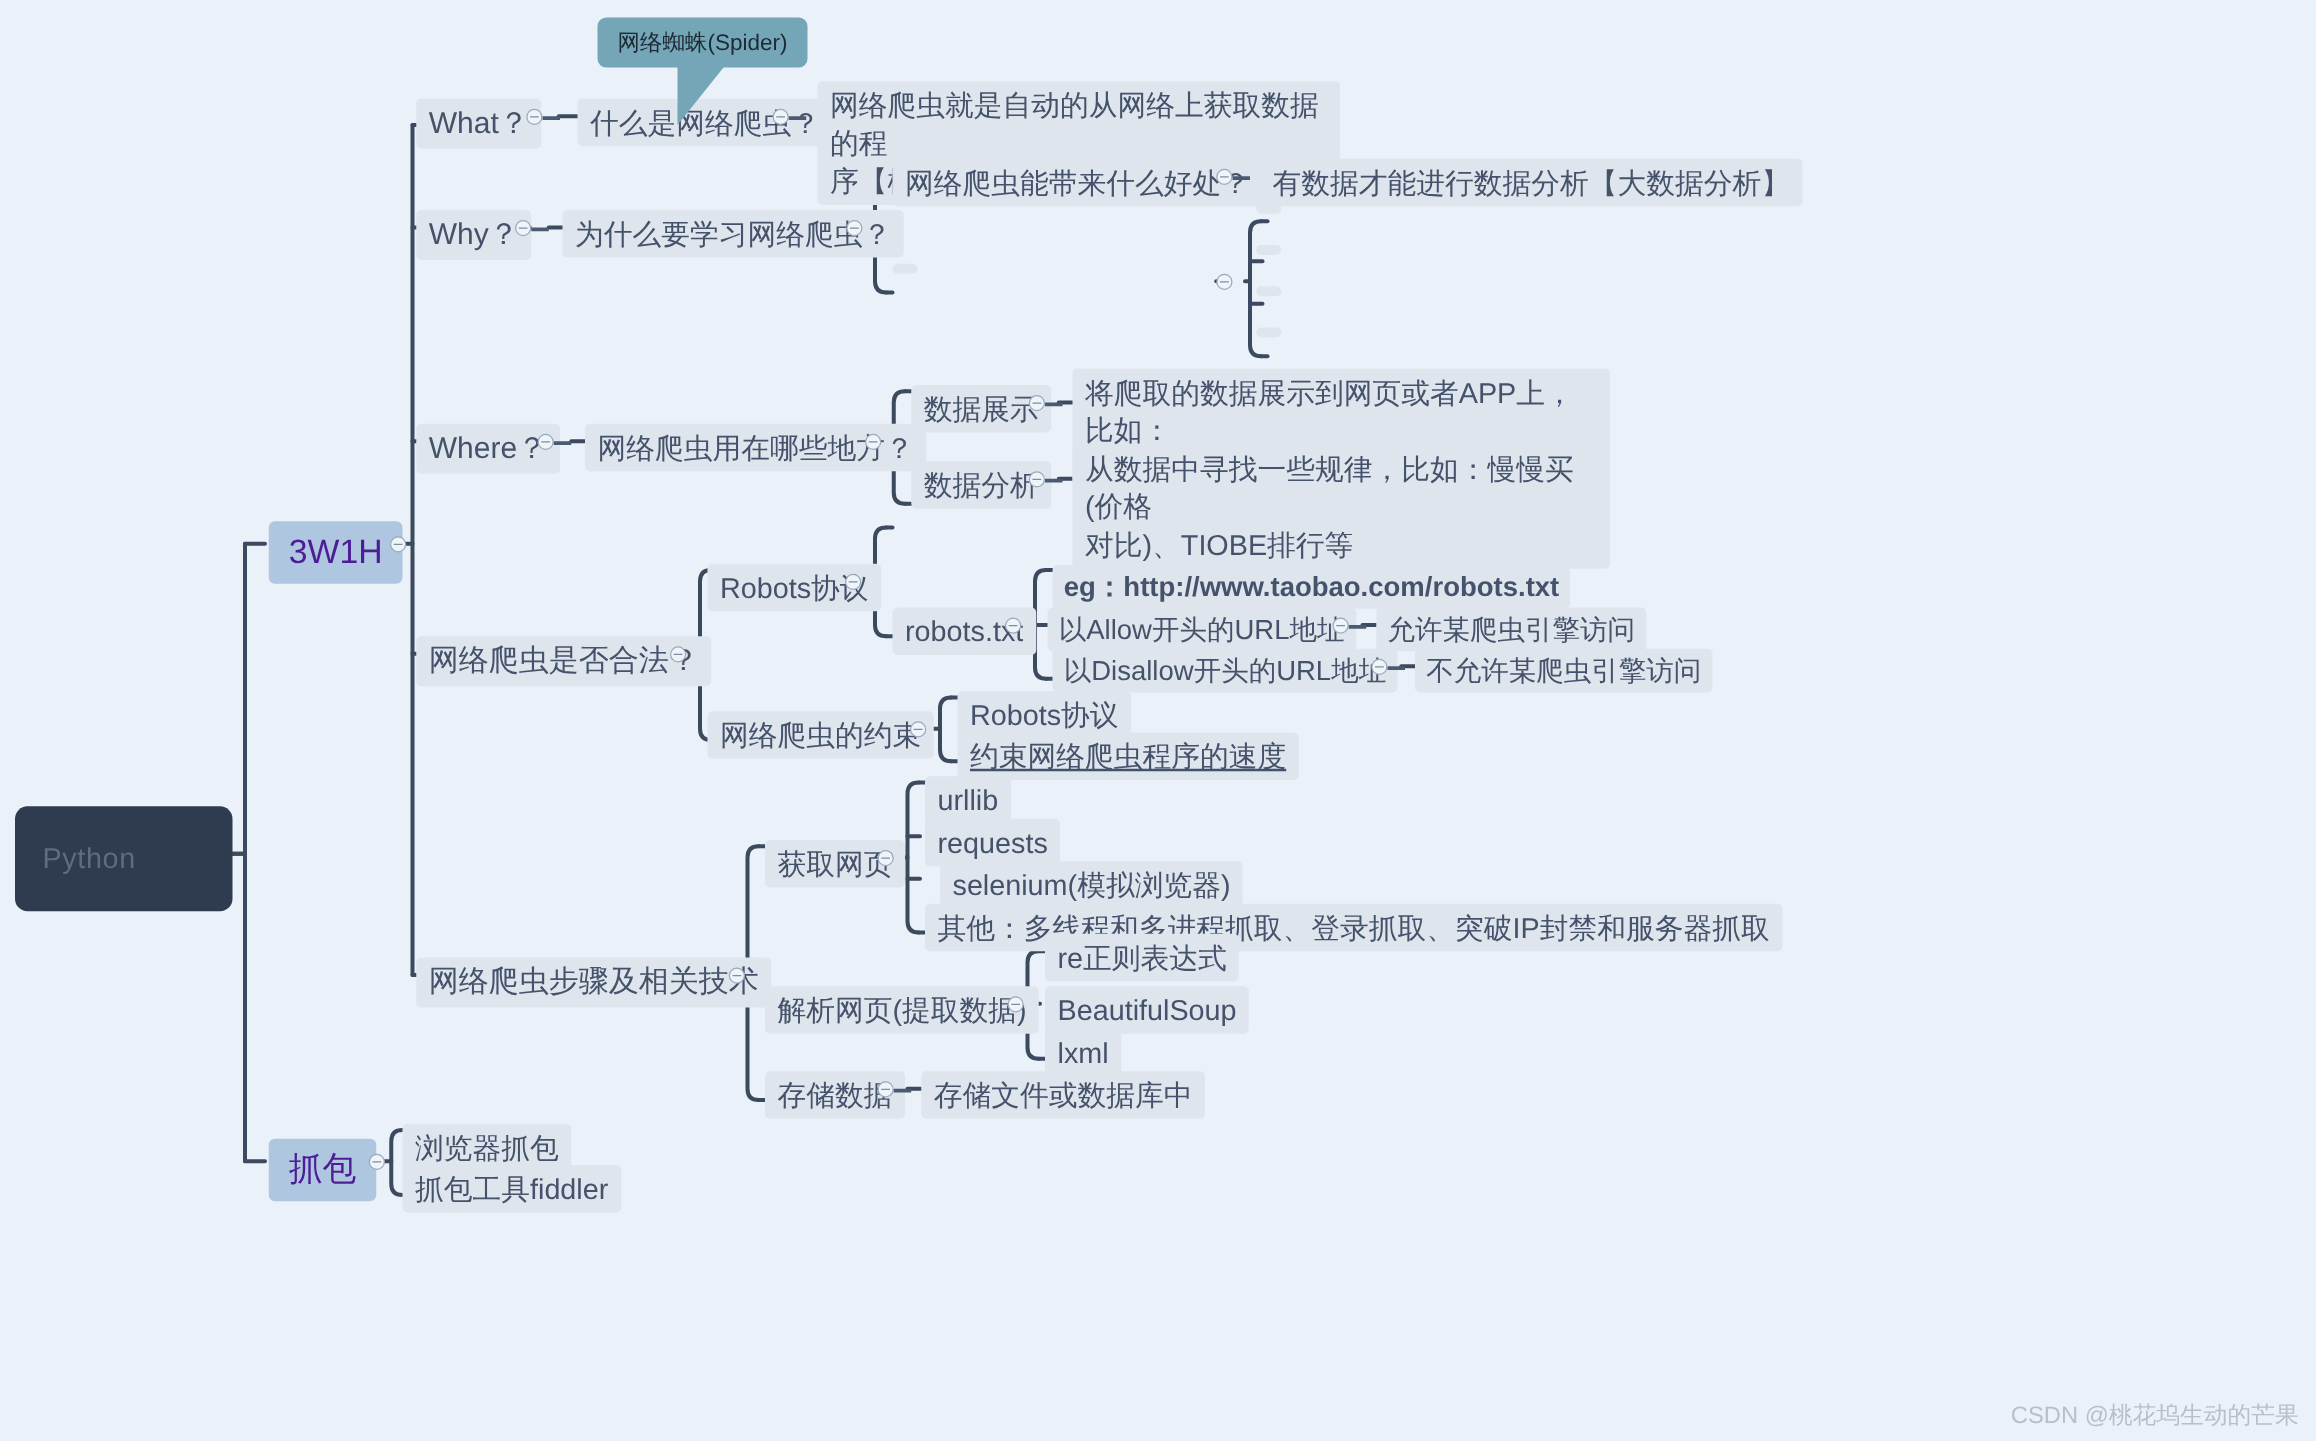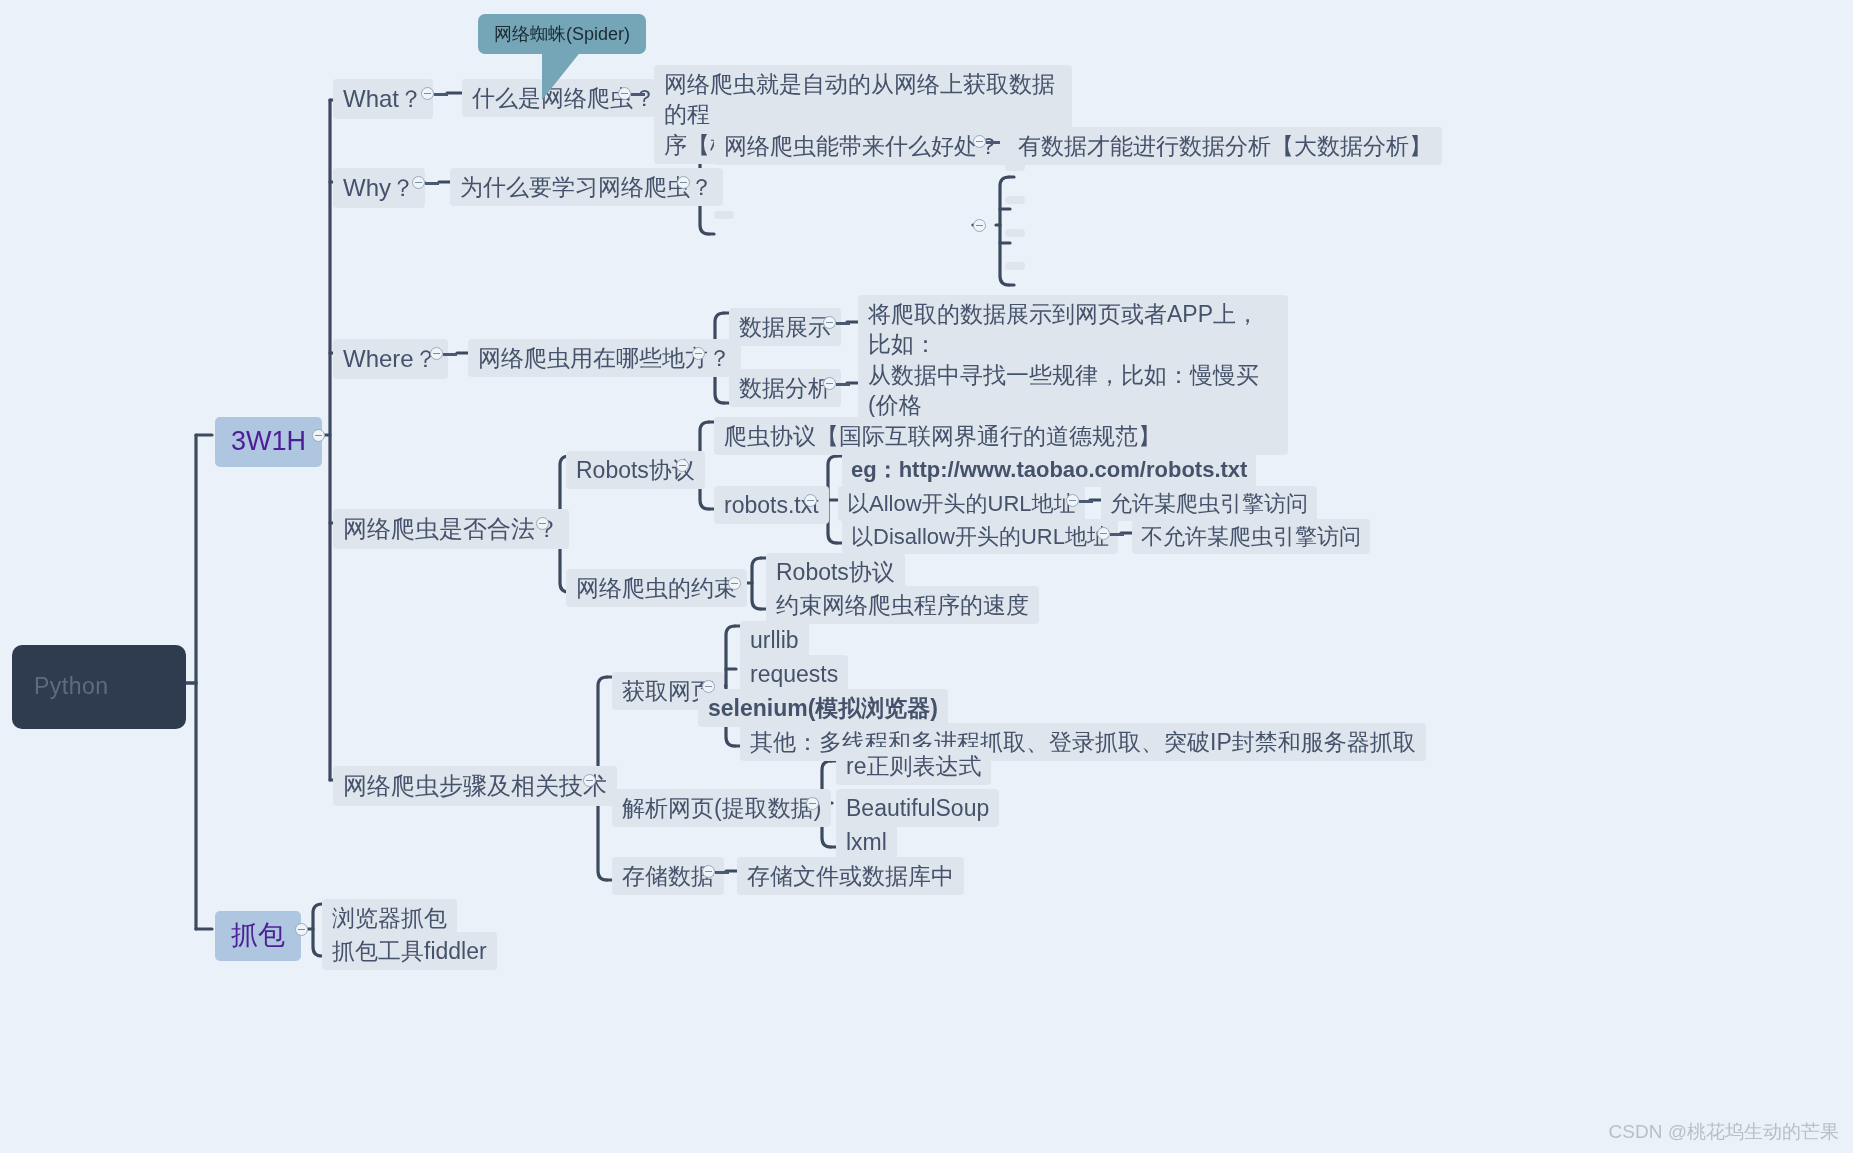--- a/index.html
+++ b/index.html
@@ -200,39 +200,38 @@
   <div class="node lvl3" style="left:729px;top:308px;">数据展示</div>
   <div class="node lvl3" style="left:729px;top:369px;">数据分析</div>
   <div class="node lvl3" style="left:858px;top:295px;width:430px;">将爬取的数据展示到网页或者APP上，比如：
 百度新闻、今日头条</div>
   <div class="node lvl3" style="left:858px;top:356px;width:430px;">从数据中寻找一些规律，比如：慢慢买(价格
 对比)、TIOBE排行等</div>
 
   <div class="node lvl3" style="left:566px;top:451px;">Robots协议</div>
   <div class="node lvl3" style="left:566px;top:569px;">网络爬虫的约束</div>
 
-  <div class="node lvl3" style="left:714px;top:417px;">爬虫协议【国际互联网界通行的道德规范】</div>
   <div class="node lvl3" style="left:714px;top:486px;">robots.txt</div>
 
   <div class="node lvl4" style="left:842px;top:452px;font-weight:bold;">eg：http://www.taobao.com/robots.txt</div>
   <div class="node lvl4" style="left:838px;top:486px;">以Allow开头的URL地址</div>
   <div class="node lvl4" style="left:1101px;top:486px;">允许某爬虫引擎访问</div>
   <div class="node lvl4" style="left:842px;top:519px;">以Disallow开头的URL地址</div>
   <div class="node lvl4" style="left:1132px;top:519px;">不允许某爬虫引擎访问</div>
 
   <div class="node lvl3" style="left:766px;top:553px;">Robots协议</div>
-  <div class="node lvl3" style="left:766px;top:586px;">约束网络爬虫程序的速度</div>
+  <div class="node lvl3" style="left:766px;top:586px;text-decoration:underline;">约束网络爬虫程序的速度</div>
 
   <div class="node lvl3" style="left:612px;top:672px;">获取网页</div>
   <div class="node lvl3" style="left:612px;top:789px;">解析网页(提取数据)</div>
   <div class="node lvl3" style="left:612px;top:857px;">存储数据</div>
 
   <div class="node lvl3" style="left:740px;top:621px;">urllib</div>
   <div class="node lvl3" style="left:740px;top:655px;">requests</div>
-  <div class="node lvl3" style="left:698px;top:689px;font-weight:bold;">selenium(模拟浏览器)</div>
+  <div class="node lvl3" style="left:752px;top:689px;">selenium(模拟浏览器)</div>
   <div class="node lvl3" style="left:740px;top:723px;">其他：多线程和多进程抓取、登录抓取、突破IP封禁和服务器抓取</div>
 
   <div class="node lvl3" style="left:836px;top:747px;">re正则表达式</div>
   <div class="node lvl3" style="left:836px;top:789px;">BeautifulSoup</div>
   <div class="node lvl3" style="left:836px;top:823px;">lxml</div>
 
   <div class="node lvl3" style="left:737px;top:857px;">存储文件或数据库中</div>
 
   <div class="node lvl3" style="left:322px;top:899px;">浏览器抓包</div>
   <div class="node lvl3" style="left:322px;top:932px;">抓包工具fiddler</div>

